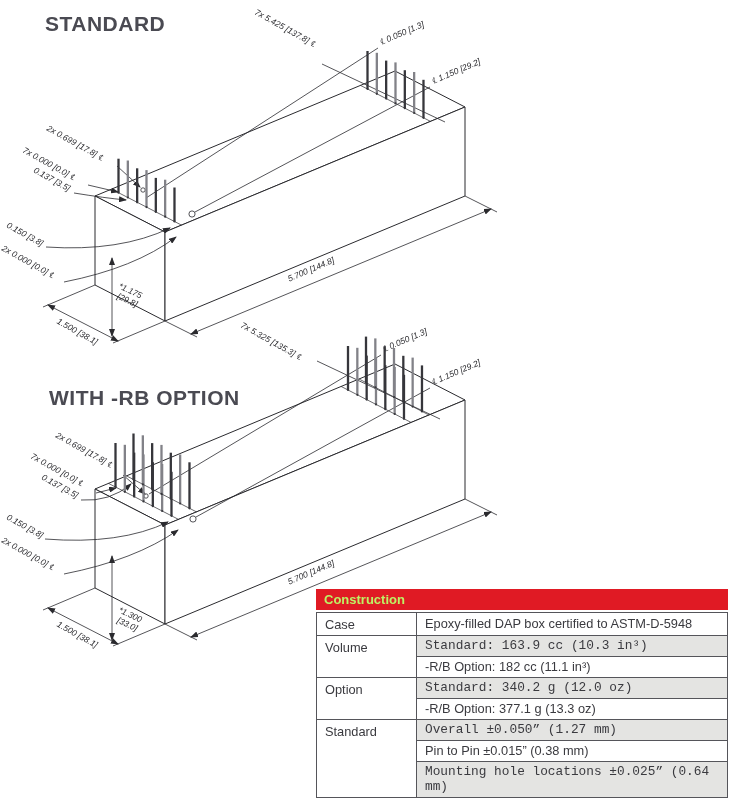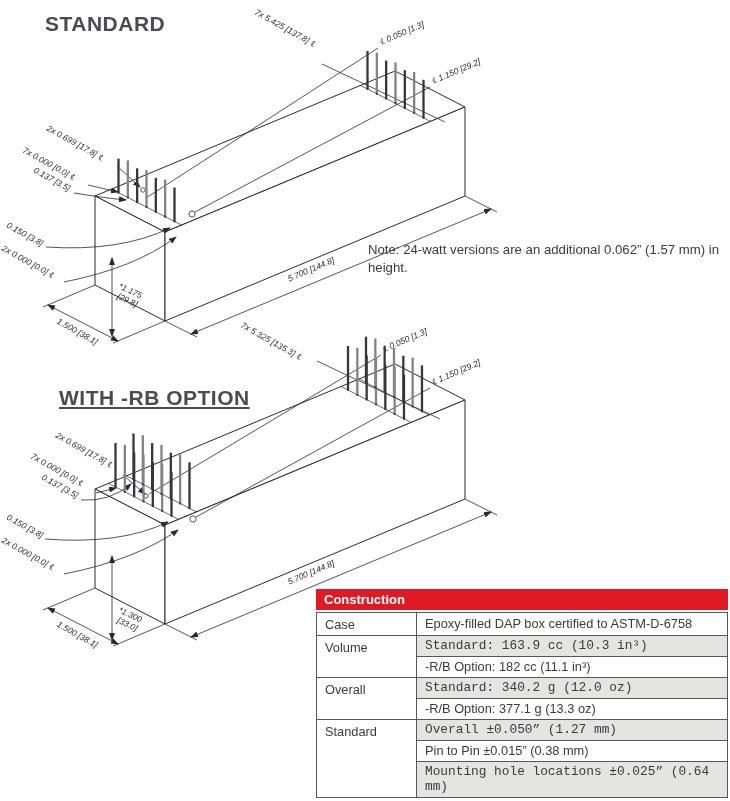--- a/index.html
+++ b/index.html
@@ -4,28 +4,28 @@
 <style>
   :root{
     --accent_red:#e01a24; --line:#2a2a2e; --title_text:#4a4a52;
     --body_text:#3a3a3f; --row_shade:#e4e4e2; --border:#55555a;
   }
   *{margin:0;padding:0;box-sizing:border-box;}
   body{background:#fff;font-family:"Liberation Sans",sans-serif;}
   .page{position:relative;width:730px;height:801px;background:#fff;overflow:hidden;}
   .title{position:absolute;font-size:21px;font-weight:600;letter-spacing:.5px;color:var(--title_text);margin-left:35px;}
   .t1{left:10px;top:12px;}
-  .t2{left:24px;top:386px;text-decoration:underline;}
+  .t2{left:14px;top:386px;}
   .note{position:absolute;left:368px;top:241px;width:360px;font-size:13.2px;line-height:1.4;color:var(--body_text);}
   svg{position:absolute;left:0;top:0;}
   .edge{fill:#fff;stroke:var(--line);stroke-width:1;stroke-linejoin:round;}
   .thin{stroke:var(--line);stroke-width:.8;fill:none;}
   .dim{font-family:"Liberation Sans",sans-serif;font-size:8.5px;font-style:italic;fill:var(--line);}
   .ctable{position:absolute;left:316px;top:589px;width:412px;}
-  .thead{background:var(--accent_red);color:#ffffff;font-size:13px;font-weight:bold;padding:3px 8px;height:21px;margin-bottom:2px;}
+  .thead{background:var(--accent_red);color:#bef264;font-size:13px;font-weight:bold;padding:3px 8px;height:21px;margin-bottom:2px;}
   .ctable table{border-collapse:collapse;width:100%;border:1.5px solid #45454a;}
   .ctable td{border:1px solid var(--border);font-size:12.8px;color:var(--body_text);padding:2.5px 8px;height:20px;vertical-align:middle;}
   .ctable td.lbl{width:100px;vertical-align:top;padding-top:4px;background:#fff;}
   .ctable td.val.shade{background:var(--row_shade);font-family:Liberation Mono, monospace;}
 </style>
 </head>
 <body>
 
 <div class="page">
 
@@ -206,40 +206,39 @@
         <circle cx="412.65" cy="406.6" r="1.1" fill="#36363b"></circle>
         <line x1="421.98" y1="411.40000000000003" x2="421.98" y2="365.40000000000003" stroke="#36363b" stroke-width="2.3"></line>
         <circle cx="421.98" cy="411.40000000000003" r="1.1" fill="#36363b"></circle>
       </g>
   </svg>
 
   <div class="title t1">STANDARD</div>
   <div class="title t2">WITH -RB OPTION</div>
 
   <div class="note">
-    <div>Note: 24-watt versions are an additional 0.062” (1.57 mm) in height.</div>
   </div>
 
   <div class="ctable">
     <div class="thead">Construction</div>
     <table>
         <tbody id="ctbody">
           <tr>
             <td class="lbl" rowspan="1">Case</td>
-            <td class="val">Epoxy-filled DAP box certified to ASTM-D-6758</td>
+            <td class="val">Epoxy-filled DAP box certified to ASTM-D-5948</td>
           </tr>
           <tr>
             <td class="lbl" rowspan="2">Volume</td>
             <td class="val shade">Standard: 163.9 cc (10.3 in³)</td>
           </tr>
           <tr>
             <td class="val">-R/B Option: 182 cc (11.1 in³)</td>
           </tr>
           <tr>
-            <td class="lbl" rowspan="2">Overall</td>
+            <td class="lbl" rowspan="2">Option</td>
             <td class="val shade">Standard: 340.2 g (12.0 oz)</td>
           </tr>
           <tr>
             <td class="val">-R/B Option: 377.1 g (13.3 oz)</td>
           </tr>
           <tr>
             <td class="lbl" rowspan="3">Standard</td>
             <td class="val shade">Overall ±0.050” (1.27 mm)</td>
           </tr>
           <tr>

